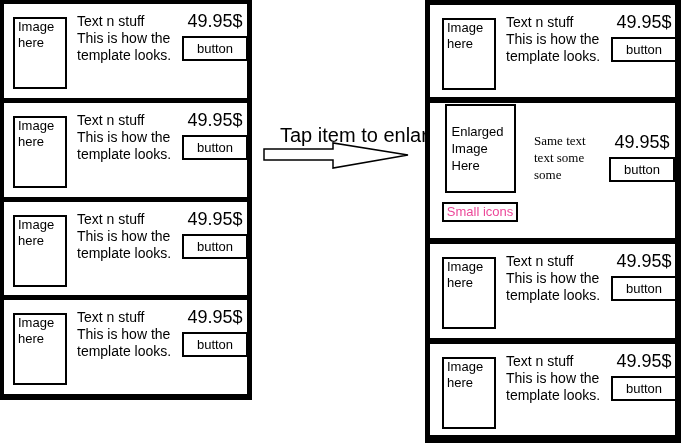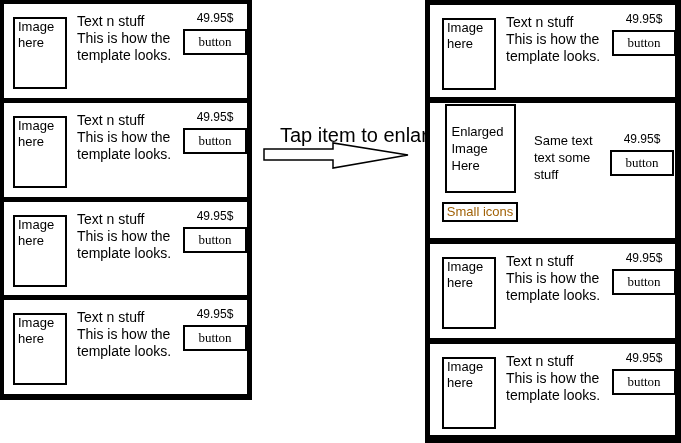--- a/index.html
+++ b/index.html
@@ -23,39 +23,39 @@
   #right-panel .card.h-normal3{height:91px;}
   .img-box{
     width:47px;height:68px;border:2px solid #000;
     margin:13px 0 0 9px;flex:none;
     display:flex;align-items:flex-start;
     font-size:13px;line-height:16px;padding-left:3px;
   }
   #right-panel .img-box{margin-left:12px;}
   .txt{margin:9px 0 0 10px;font-size:14px;line-height:17px;width:106px;flex:none;}
   .right-col{margin-top:7px;display:flex;flex-direction:column;align-items:center;width:64px;flex:none;}
-  .price{font-size:12px;white-space:nowrap;}
+  .price{font-size:18px;white-space:nowrap;}
   .btn{
     margin-top:4px;border:2px solid #000;background:#fff;
-    font-family:Liberation Serif, serif;font-size:13px;
+    font-family:Liberation Sans, sans-serif;font-size:13px;
     padding:3px 13px;white-space:nowrap;color:#000;
   }
   
   .big-left{margin:1px 0 0 13px;display:flex;flex-direction:column;align-items:center;flex:none;width:74px;}
   .img-box-lg{
     width:62px;height:85px;border:2px solid #000;
     display:flex;align-items:center;
     font-size:13px;line-height:17px;padding-left:5px;
   }
   .small-icons{
     margin-top:9px;border:2px solid #000;background:#fff;
     font-family:"Liberation Sans",sans-serif;font-size:13px;
-    padding:0 3px 1px 3px;white-space:nowrap;color:#a16207;
+    padding:0 3px 1px 3px;white-space:nowrap;color:#ec4899;
   }
-  .big-txt{margin:29px 0 0 17px;font-size:13px;line-height:17px;width:76px;flex:none;}
+  .big-txt{margin:29px 0 0 17px;font-size:13px;line-height:17px;width:76px;flex:none;font-family:Liberation Serif, serif;}
   .big-right{margin-top:29px;display:flex;flex-direction:column;align-items:center;width:64px;flex:none;}
   
   #arrow-caption{position:absolute;left:280px;top:124px;font-size:20px;white-space:nowrap;}
   #arrow-svg{position:absolute;left:262px;top:139px;}
 </style>
 </head>
 <body>
 
 <div class="panel" id="left-panel">
 
@@ -146,21 +146,21 @@
   <div class="card h-big">
     <div class="big-left">
       <div class="img-box-lg">
           <span>Enlarged Image Here</span>
         </div>
       <div class="small-icons">Small icons</div>
     </div>
     <div class="big-txt">
       <div>Same text</div>
       <div>text some</div>
-      <div>stuff</div>
+      <div>some</div>
     </div>
     <div class="big-right">
       <div class="price">49.95$</div>
       <button class="btn">button</button>
     </div>
   </div>
 
   <div class="card h-normal2">
     <div class="img-box">
         <span>Image here</span>

